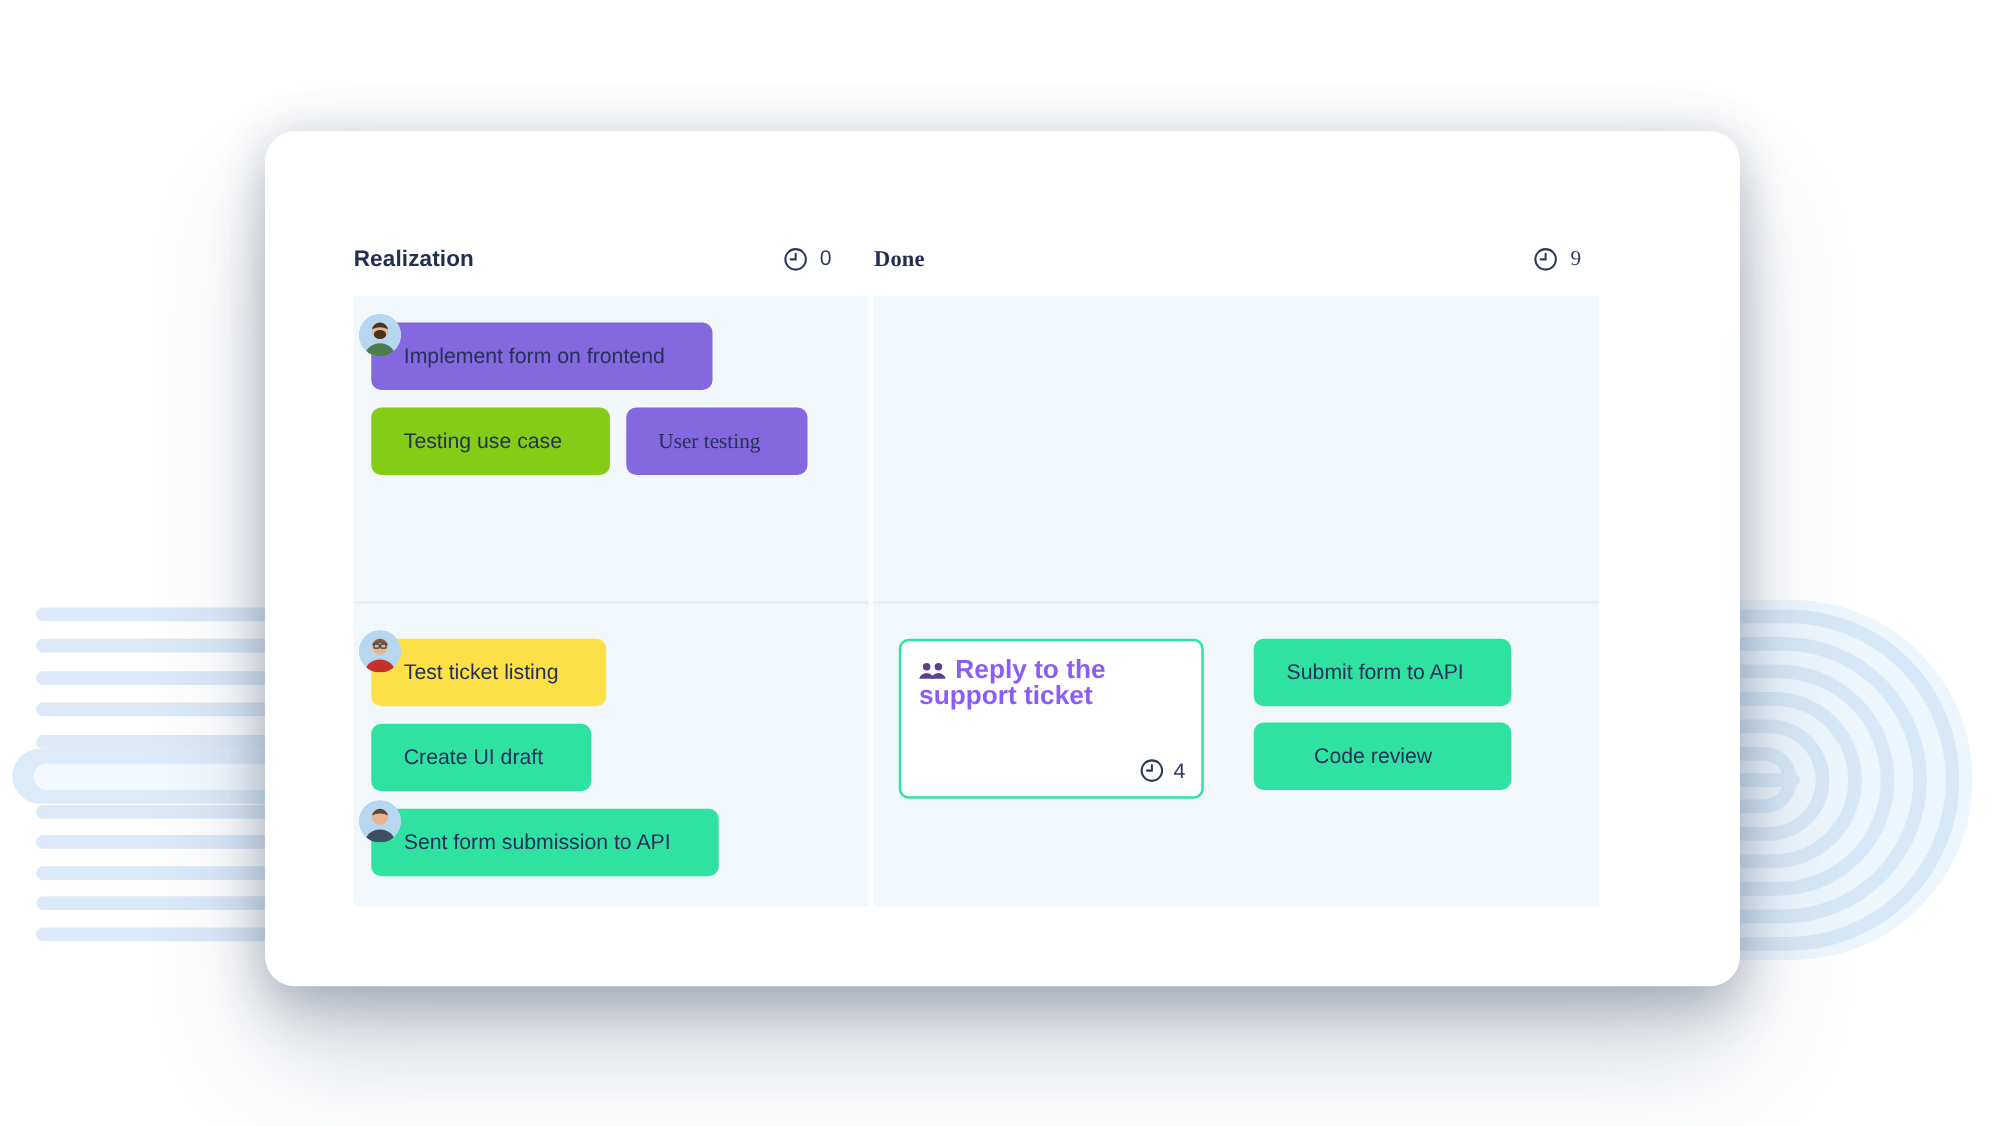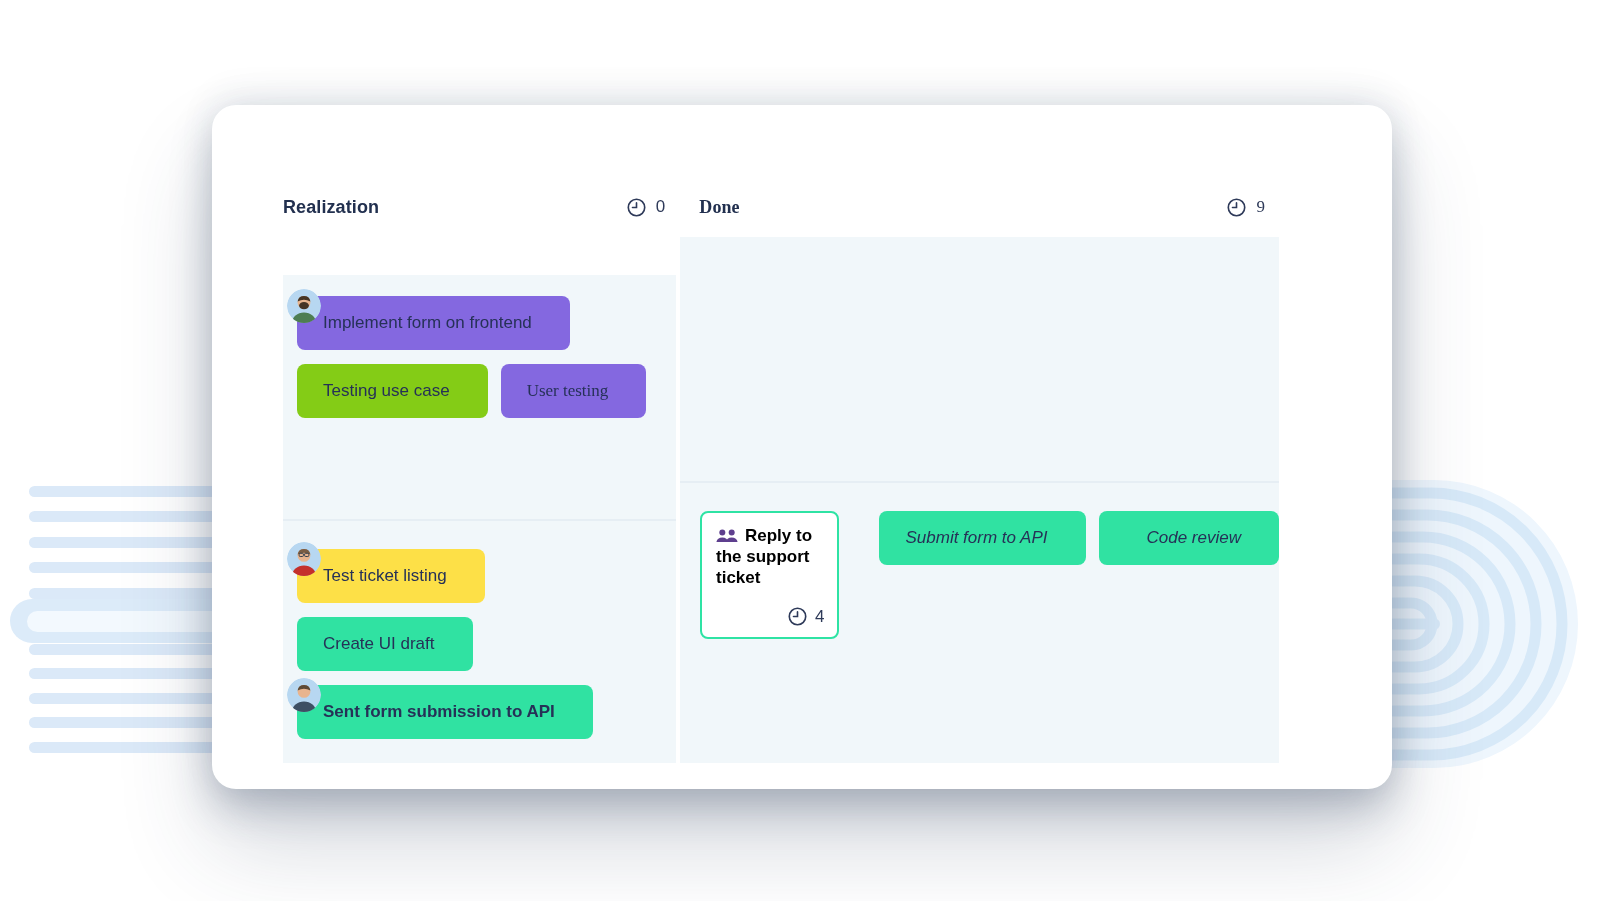--- a/index.html
+++ b/index.html
@@ -23,43 +23,43 @@
   .col-header{display:flex;align-items:center;height:28px;color:#22304F;font-size:18px;font-weight:600;letter-spacing:.1px;}
   .col-header .spacer{flex:1;}
   .col-header.c0{width:426px;}
   .col-header.c1{width:599px;font-family:Liberation Serif, serif;}
   .hdr-count{display:flex;align-items:center;gap:9px;font-weight:400;font-size:17px;color:#2E3A59;}
   .col-header.c0 .hdr-count{margin-right:30px;}
   .col-header.c1 .hdr-count{margin-right:14px;}
 
   .board{display:flex;gap:4px;margin-top:16px;}
   .column{background:#f1f7fa;}
-  .column.c0{width:426px;margin-top:38px;}
+  .column.c0{width:426px;}
   .column.c1{width:599px;}
   .lane{box-sizing:border-box;padding-left:14px;position:relative;}
   .column.c1 .lane{padding-left:20px;}
   .lane.top{height:246px;padding-top:21px;border-bottom:2px solid #e6eef4;}
   .lane.bottom{height:242px;padding-top:28px;}
   .lane-row{display:flex;gap:13px;margin-bottom:14px;align-items:flex-start;}
 
   
   .card{
     position:relative;height:54px;line-height:54px;border-radius:8px;
     padding:0 38px 0 26px;font-size:17px;color:#263157;white-space:nowrap;
     display:inline-block;cursor:pointer;
   }
   .avatar{position:absolute;left:-10px;top:-7px;width:34px;height:34px;border-radius:50%;overflow:hidden;}
-  .stack{display:flex;gap:13px;margin-left:27px;font-style:italic;}
+  .stack{display:flex;flex-direction:column;gap:13px;margin-left:27px;}
 
   
   .ticket-card{
     position:relative;box-sizing:border-box;width:244px;height:128px;background:#ffffff;
     border:2px solid #2EE3A4;border-radius:8px;padding:12px 14px;cursor:pointer;
   }
-  .ticket-title{font-size:17px;font-weight:700;color:#000000;line-height:21px;}
+  .ticket-title{font-size:21px;font-weight:700;color:#8b5cf6;line-height:21px;}
   .ticket-title svg{vertical-align:-2px;margin-right:7px;}
   .ticket-hours{position:absolute;right:13px;bottom:10px;display:flex;align-items:center;gap:7px;
     font-size:17px;color:#2E3A59;}
 </style>
 </head>
 <body>
 
 <div class="stage">
 
   <div class="deco deco-left" id="deco-left">
@@ -148,21 +148,21 @@
        <rect x="17.6" y="11.3" width="4.2" height="3.2" rx="1"></rect>
        <line x1="16.4" y1="12.6" x2="17.6" y2="12.6"></line>
                       </g>
     <path d="M5 34a12 10.5 0 0 1 24 0z" fill="#C4302C"></path>
                     </svg></span></div>
               </div>
               <div class="lane-row">
                 <div class="card" style="background: rgb(48, 226, 162);"><span>Create UI draft</span></div>
               </div>
               <div class="lane-row">
-                <div class="card" style="background: rgb(48, 226, 162); font-weight: bold;"><span>Sent form submission to API</span><span class="avatar"><svg width="34" height="34" viewBox="0 0 34 34">
+                <div class="card" style="background: rgb(48, 226, 162);"><span>Sent form submission to API</span><span class="avatar"><svg width="34" height="34" viewBox="0 0 34 34">
     <circle cx="17" cy="17" r="17" fill="#B7D7F1"></circle>
     <circle cx="17" cy="13.4" r="6.4" fill="#E8B48E"></circle>
     <path d="M10.6 12.4a6.5 6.5 0 0 1 12.8 0 q-6.4 -3.4 -12.8 0z" fill="#5D4A36"></path>
 
     <path d="M5 34a12 10.5 0 0 1 24 0z" fill="#3D4F63"></path>
                     </svg></span></div>
               </div>
             </div>
         </div>
         <div class="column c1">

